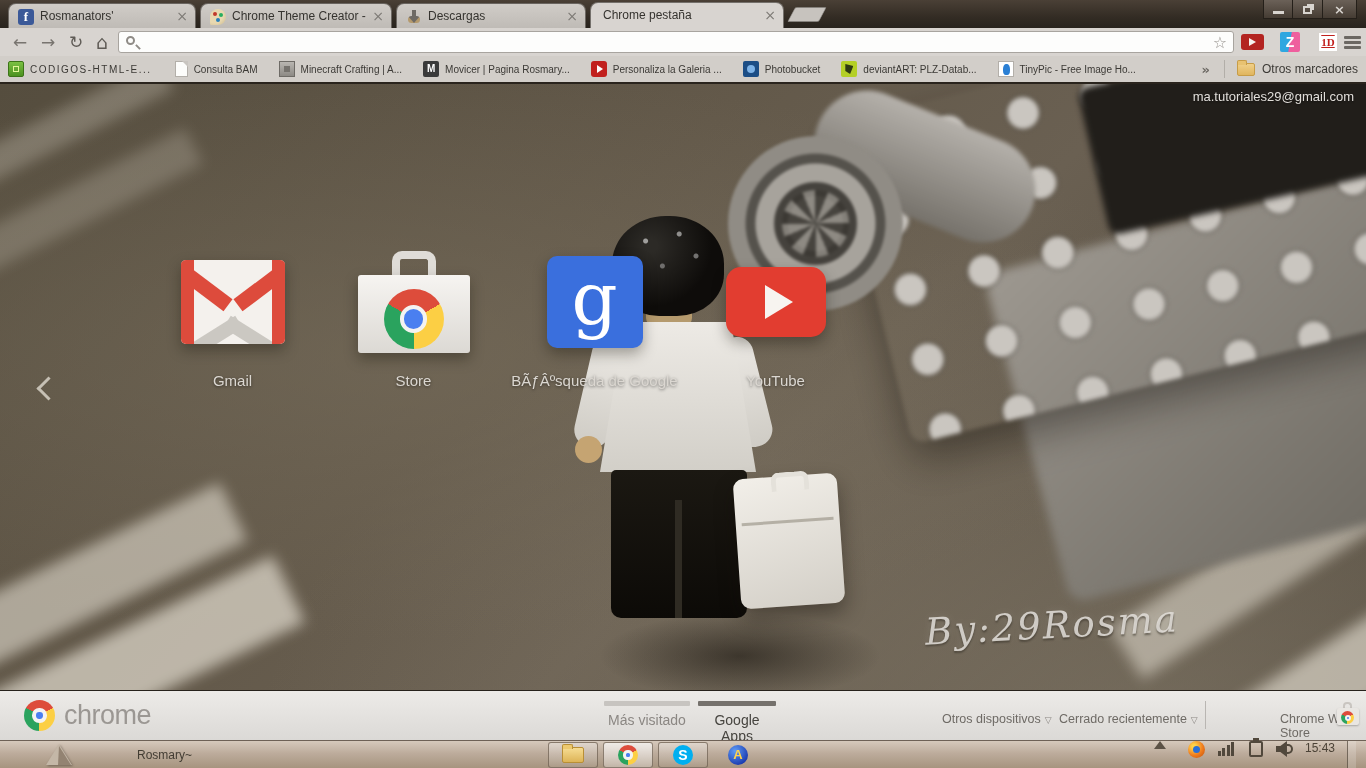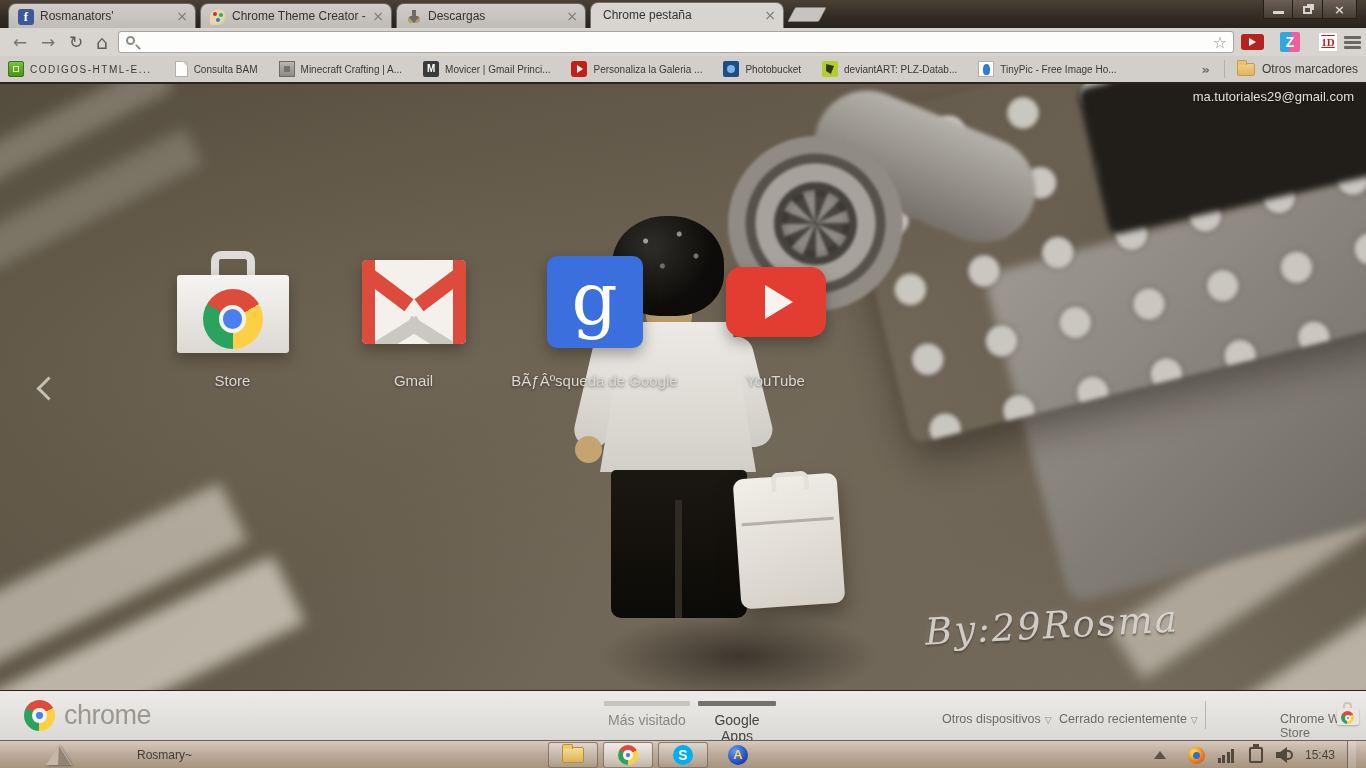--- a/index.html
+++ b/index.html
@@ -229,21 +229,21 @@
   .ico-expl { width:22px; height:16px; background:linear-gradient(#f6dc92,#ddb457); border:1px solid #b98f35;
     border-radius:2px; position:relative; }
   .ico-expl::before { content:""; position:absolute; left:-1px; top:-4px; width:9px; height:4px;
     background:#edc96f; border:1px solid #b98f35; border-bottom:none; border-radius:2px 2px 0 0; }
   .tb-chrome { width:20px; height:20px; }
   .tb-chrome.chrome-ball::after { border-width:3px; }
   .ico-skype { width:20px; height:20px; border-radius:50%; background:#00aff0; color:#fff; font-weight:bold;
     font-size:14px; text-align:center; line-height:20px; }
   .ico-atube { width:20px; height:20px; border-radius:50%; background:radial-gradient(circle at 35% 30%, #5f9cf7, #1b3cb0 75%);
     color:#ffd34d; font-weight:bold; font-size:13px; text-align:center; line-height:20px; }
-  .tray { position:absolute; right:10px; top:0; height:28px; display:flex; align-items:center; }
+  .tray { position:absolute; right:10px; top:0; height:28px; display:flex; }
   .tray-tri { width:0; height:0; border-left:6px solid transparent; border-right:6px solid transparent;
     border-bottom:8px solid #5c5246; margin-right:22px; cursor:default; }
   .tray-avast { width:17px; height:17px; border-radius:50%; margin-right:13px; cursor:default;
     background:radial-gradient(circle at 35% 32%, #ffd24a 12%, #f07c1e 55%, #c85a10 90%); position:relative; }
   .tray-avast::after { content:""; position:absolute; inset:5px; border-radius:50%; background:#2a6fd6; }
   .tray-signal { display:flex; align-items:flex-end; margin-right:13px; height:15px; cursor:default; }
   .tray-signal i { width:3px; background:#51483c; margin-right:1.5px; }
   .tray-clip { width:14px; height:16px; border:2px solid #51483c; border-radius:2px; margin-right:13px;
     position:relative; cursor:default; }
   .tray-clip::before { content:""; position:absolute; left:2px; top:-5px; width:6px; height:3px; background:#51483c; }
@@ -328,21 +328,21 @@
     <div class="bm">
       <span class="bmico ico-page"></span>
       <span class="bmlabel">Consulta BAM</span>
     </div>
     <div class="bm">
       <span class="bmico ico-mc"></span>
       <span class="bmlabel">Minecraft Crafting | A...</span>
     </div>
     <div class="bm">
       <span class="bmico ico-mov">M</span>
-      <span class="bmlabel">Movicer | Gmail Princi...</span>
+      <span class="bmlabel">Movicer | Pagina Rosmary...</span>
     </div>
     <div class="bm">
       <span class="bmico ico-play"></span>
       <span class="bmlabel">Personaliza la Galeria ...</span>
     </div>
     <div class="bm">
       <span class="bmico ico-pb"></span>
       <span class="bmlabel">Photobucket</span>
     </div>
     <div class="bm">
@@ -383,42 +383,42 @@
     <div class="torso"></div>
     <div class="hair"></div>
     <div class="hand"></div>
     <div class="legs"></div>
     <div class="briefcase"></div>
 
     <div class="ntp-email">ma.tutoriales29@gmail.com</div>
     <div class="page-chevron"></div>
 
     <div class="apps">
-      <div class="app">
-        <div class="app-iconbox">
-          <div class="storebag">
-            <span class="handle"></span>
-              <span class="bagbody"></span>
-              <span class="chrome-ball"></span>
-          </div>
-        </div>
-        <div class="app-label">Store</div>
-      </div>
       <div class="app">
         <div class="app-iconbox">
           <div class="gmailico">
             <span class="fold l"></span>
               <span class="fold r"></span>
             <span class="mbar l"></span>
               <span class="mbar r"></span>
             <span class="side l"></span>
               <span class="side r"></span>
           </div>
         </div>
         <div class="app-label">Gmail</div>
+      </div>
+      <div class="app">
+        <div class="app-iconbox">
+          <div class="storebag">
+            <span class="handle"></span>
+              <span class="bagbody"></span>
+              <span class="chrome-ball"></span>
+          </div>
+        </div>
+        <div class="app-label">Store</div>
       </div>
       <div class="app">
         <div class="app-iconbox">
           <div class="googleico">g</div>
         </div>
         <div class="app-label">BÃƒÂºsqueda de Google</div>
       </div>
       <div class="app">
         <div class="app-iconbox">
           <div class="ytico"></div>

